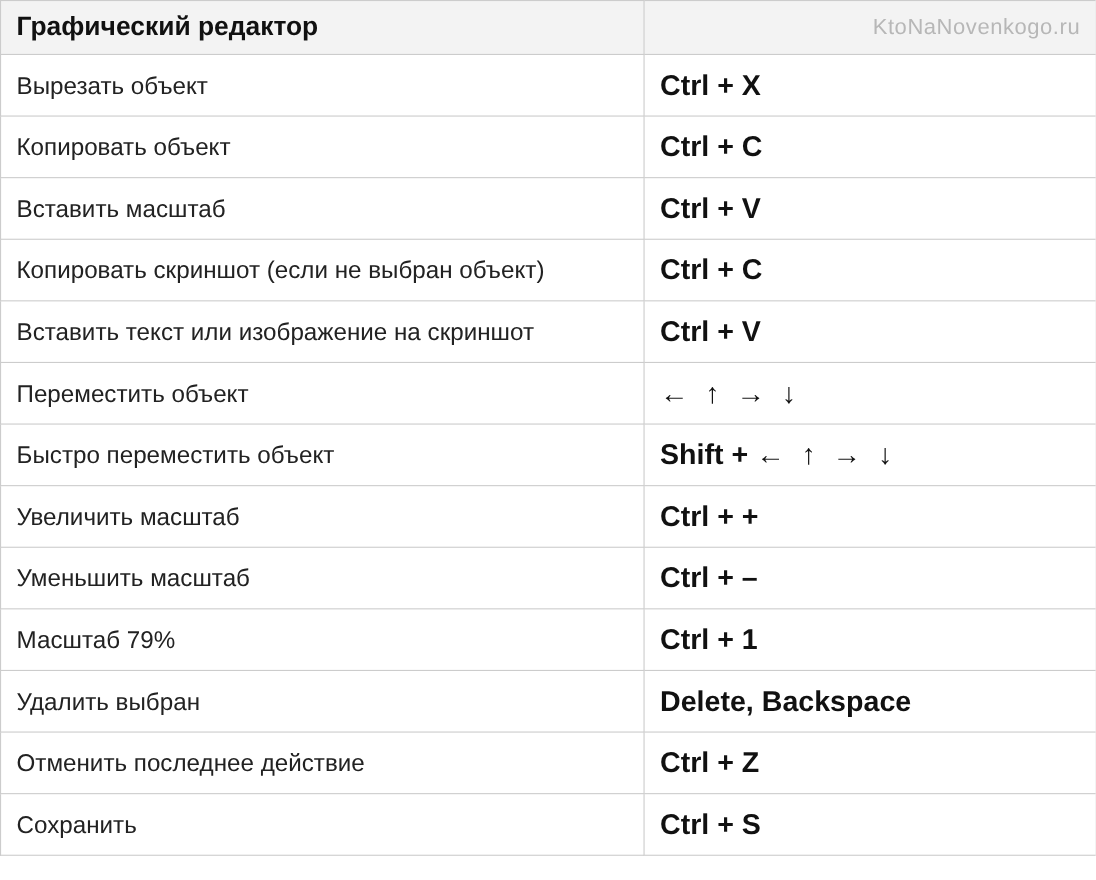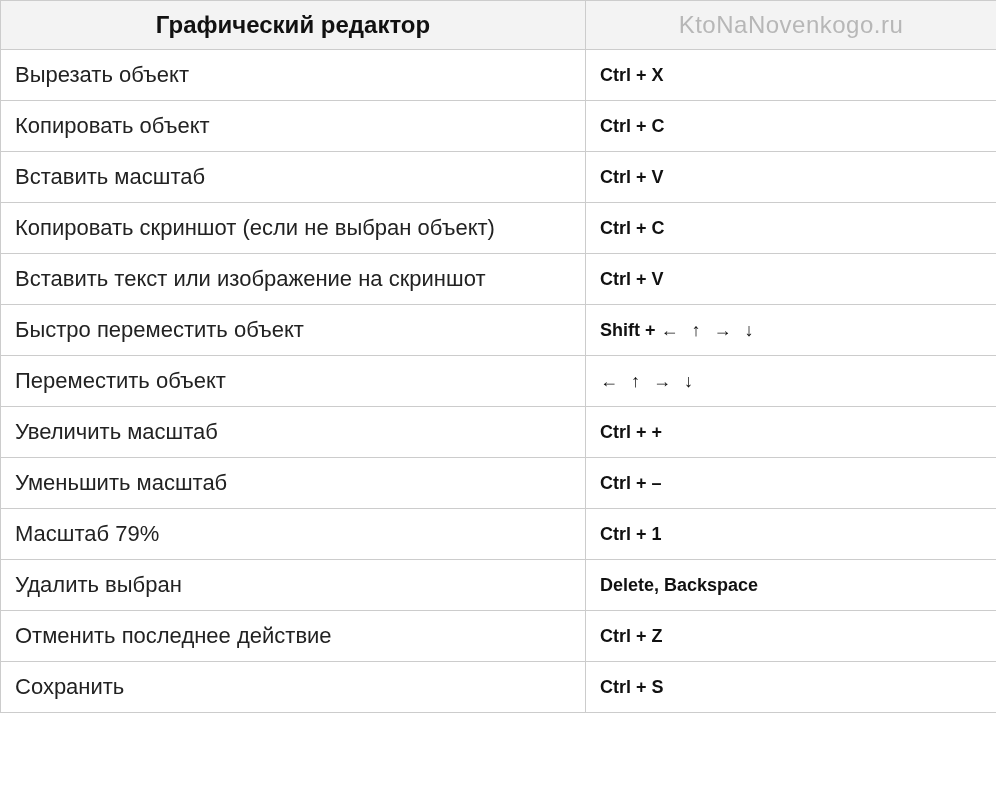--- a/index.html
+++ b/index.html
@@ -23,45 +23,45 @@
   col.action { width: 585px; }
   col.shortcut { width: 411px; }
   th, td {
     border: 1px solid #cccccc;
     padding: 12px 14px 12px 14px;
     vertical-align: middle;
     text-align: left;
   }
   thead th {
     background: #f3f3f3;
-    text-align: center;
   }
   th.title-cell {
     font-size: 24px;
     font-weight: 700;
     color: #111111;
     padding-top: 10px;
     padding-bottom: 10px;
   }
   th.watermark-cell {
-    font-size: 24px;
+    font-size: 20px;
     font-weight: 400;
     color: #b7b7b7;
+    text-align: right;
     letter-spacing: 0.5px;
     font-family: "Trebuchet MS", "Segoe UI", Arial, sans-serif;
     padding-top: 10px;
     padding-bottom: 10px;
   }
   td.action {
     font-size: 22px;
     font-weight: 400;
     color: #222222;
   }
   td.shortcut {
-    font-size: 18px;
+    font-size: 26px;
     color: #111111;
   }
   .keys-bold { font-weight: 700; }
   .arrows {
     font-weight: 400;
     letter-spacing: 4px;
   }
 </style>
 </head>
 <body>
@@ -94,26 +94,26 @@
         </tr>
         <tr>
           <td class="action">Копировать скриншот (если не выбран объект)</td>
           <td class="shortcut"><span class="keys-bold">Ctrl + C</span></td>
         </tr>
         <tr>
           <td class="action">Вставить текст или изображение на скриншот</td>
           <td class="shortcut"><span class="keys-bold">Ctrl + V</span></td>
         </tr>
         <tr>
+          <td class="action">Переместить объект</td>
+          <td class="shortcut"><span class="arrows">← ↑ → ↓</span></td>
+        </tr>
+        <tr>
           <td class="action">Быстро переместить объект</td>
           <td class="shortcut"><span class="keys-bold">Shift + </span><span class="arrows">← ↑ → ↓</span></td>
-        </tr>
-        <tr>
-          <td class="action">Переместить объект</td>
-          <td class="shortcut"><span class="arrows">← ↑ → ↓</span></td>
         </tr>
         <tr>
           <td class="action">Увеличить масштаб</td>
           <td class="shortcut"><span class="keys-bold">Ctrl + +</span></td>
         </tr>
         <tr>
           <td class="action">Уменьшить масштаб</td>
           <td class="shortcut"><span class="keys-bold">Ctrl + –</span></td>
         </tr>
         <tr>

